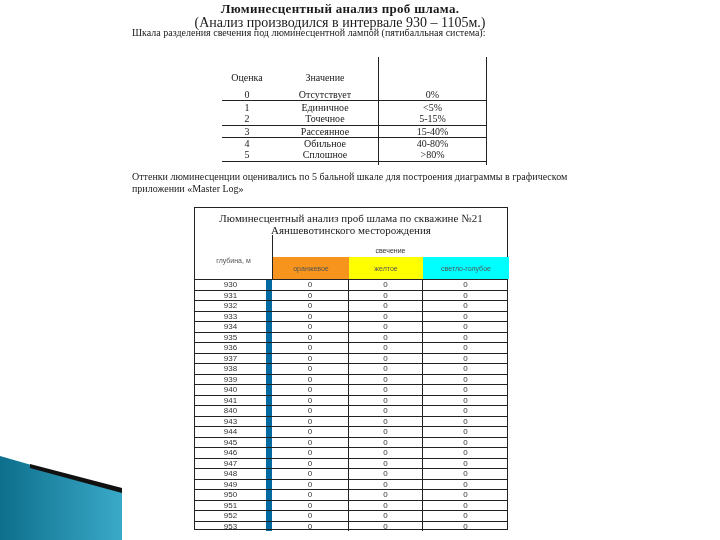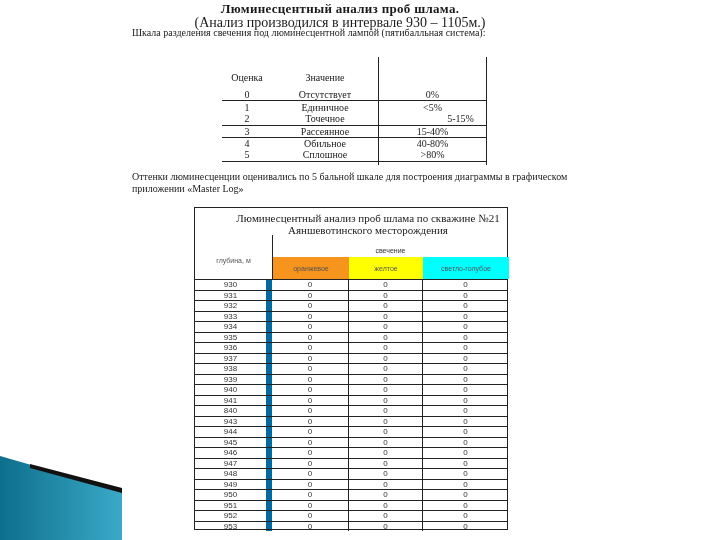--- a/index.html
+++ b/index.html
@@ -36,21 +36,21 @@
       left: 132px; top: 171px; width: 450px; font-size: 10px; line-height: 12px;
     }
 
     
     .frame {
       left: 194px; top: 207px; width: 314px; height: 323px;
       border: 1px solid #222; box-sizing: border-box;
     }
     .frame-title {
       left: 194px; width: 314px; top: 212px; text-align: center;
-      font-size: 11px; line-height: 12px; padding-left: 17px;
+      font-size: 11px; line-height: 12px;
     }
     .depth-header {
       left: 195px; top: 257px; width: 77px; text-align: center;
       font-family: "Liberation Sans", "DejaVu Sans", sans-serif; font-size: 7px; color: #555;
     }
     .glow-header {
       left: 272px; top: 247px; width: 237px; text-align: center;
       font-family: "Liberation Sans", "DejaVu Sans", sans-serif; font-size: 7px; color: #333;
     }
     .vsep { background: #222; width: 1px; }
@@ -89,21 +89,21 @@
   <div class="cell c-meaning" style="top:32px;">Отсутствует</div>
   <div class="cell c-pct" style="top:32px;">0%</div>
   <div class="hline" style="top:43px;"></div>
 
   <div class="cell c-grade" style="top:45px;">1</div>
   <div class="cell c-meaning" style="top:45px;">Единичное</div>
   <div class="cell c-pct" style="top:45px;">&lt;5%</div>
 
   <div class="cell c-grade" style="top:56px;">2</div>
   <div class="cell c-meaning" style="top:56px;">Точечное</div>
-  <div class="cell c-pct" style="top:56px;padding-left:28px;">5-15%</div>
+  <div class="cell c-pct" style="top:56px;">5-15%</div>
   <div class="hline" style="top:68px;"></div>
 
   <div class="cell c-grade" style="top:69px;">3</div>
   <div class="cell c-meaning" style="top:69px;">Рассеянное</div>
   <div class="cell c-pct" style="top:69px;">15-40%</div>
   <div class="hline" style="top:80px;"></div>
 
   <div class="cell c-grade" style="top:81px;">4</div>
   <div class="cell c-meaning" style="top:81px;">Обильное</div>
   <div class="cell c-pct" style="top:81px;">40-80%</div>

